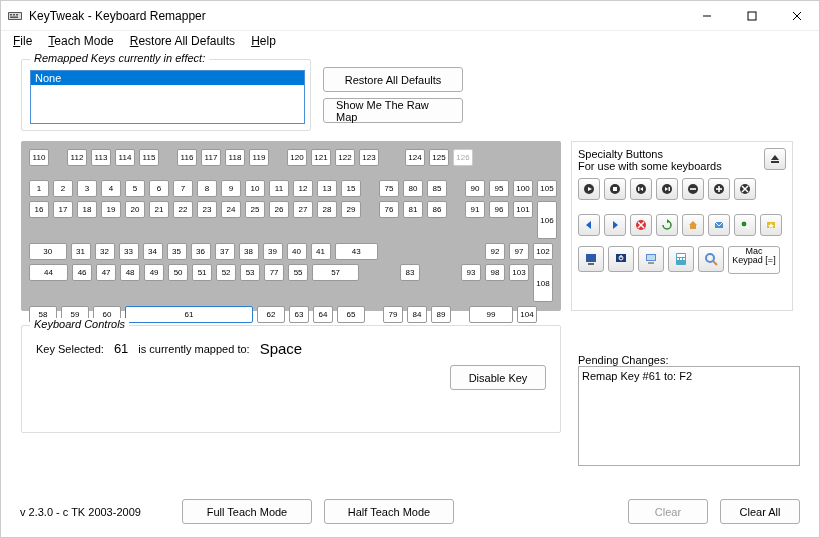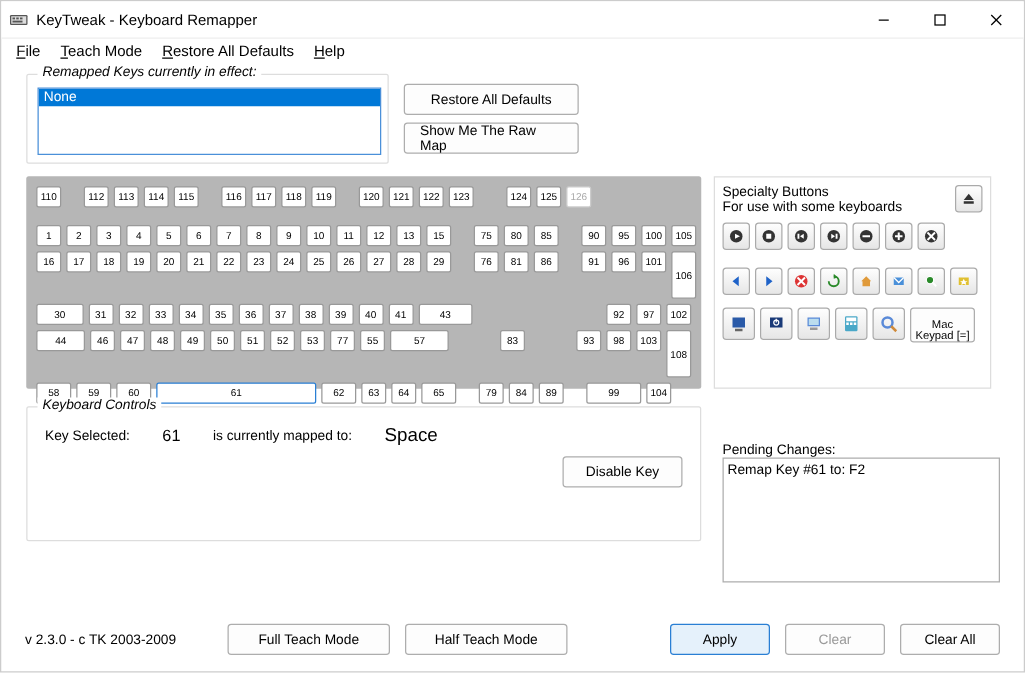--- a/index.html
+++ b/index.html
@@ -137,26 +137,26 @@
     border-radius: 3px;
     display:inline-flex;align-items:center;justify-content:center;
     font-size: 11px;
   }
   .iconrow { display:flex; gap:4px; margin-top:6px; flex-wrap: wrap;}
   .macbtn {
     width: 52px; height: 28px;
     border: 1px solid #adadad;
     background: #fdfdfd;
     border-radius: 3px;
-    display:inline-flex;flex-direction:column;align-items:center;justify-content:flex-end;
+    display:inline-flex;flex-direction:column;align-items:center;justify-content:flex-start;
     font-size: 9px; line-height:1;
   }
   
   .kbctrls { margin-top: 14px; width: 540px; }
-  .kbctrls .line { display:flex; align-items:center; gap:26px; font-size:11px; padding:2px 6px; }
+  .kbctrls .line { display:flex; align-items:center; gap:10px; font-size:11px; padding:2px 6px; }
   .kbmap { font-size: 15px; }
   .selnum { font-size: 13px; }
   select.drop {
     height: 22px; width: 160px;
     border: 1px solid #adadad;
     background:#fff;
     font-size: 11px;
     padding: 0 4px;
   }
   
@@ -559,16 +559,15 @@
   <div class="pbox">
     <div>Remap Key #61 to: F2</div>
   </div>
 </div>
 
 <div class="bottom">
   <span class="ver">v 2.3.0 - c TK 2003-2009</span>
   <div class="btn" style="width:130px">Full Teach Mode</div>
   <div class="btn" style="width:130px">Half Teach Mode</div>
   <span class="flex"></span>
-  <div class="btn primary" style="width:66px">Apply</div>
   <div class="btn disabled" style="width:66px">Clear</div>
   <div class="btn" style="width:66px">Clear All</div>
 </div>
 
 </body></html>

